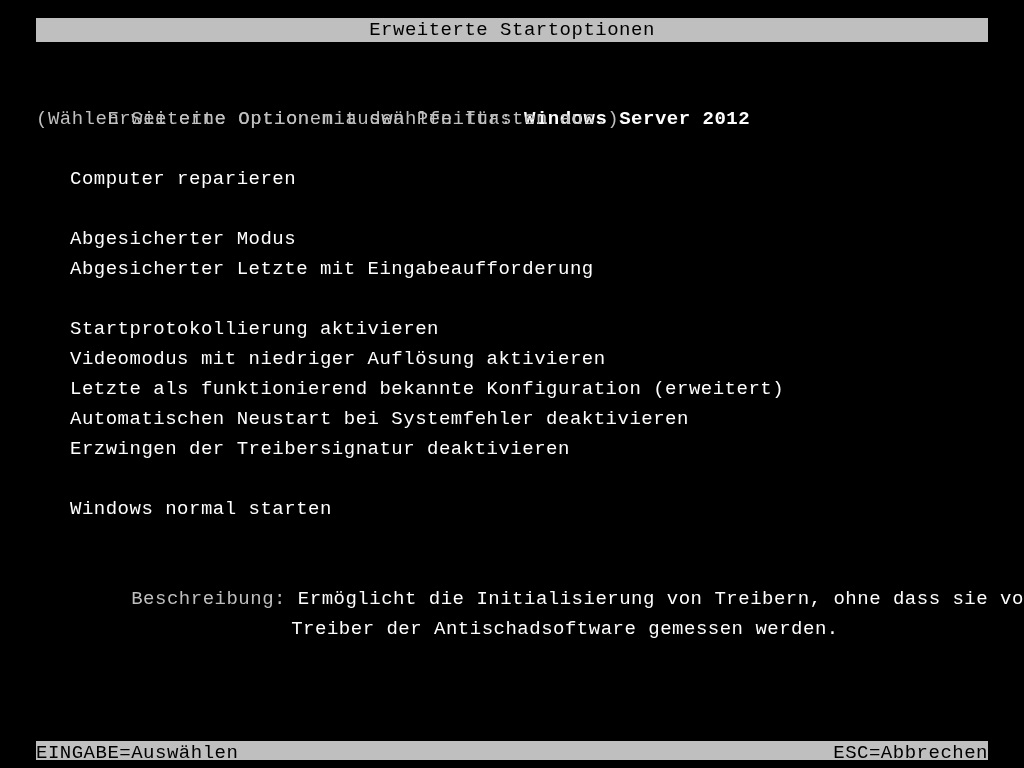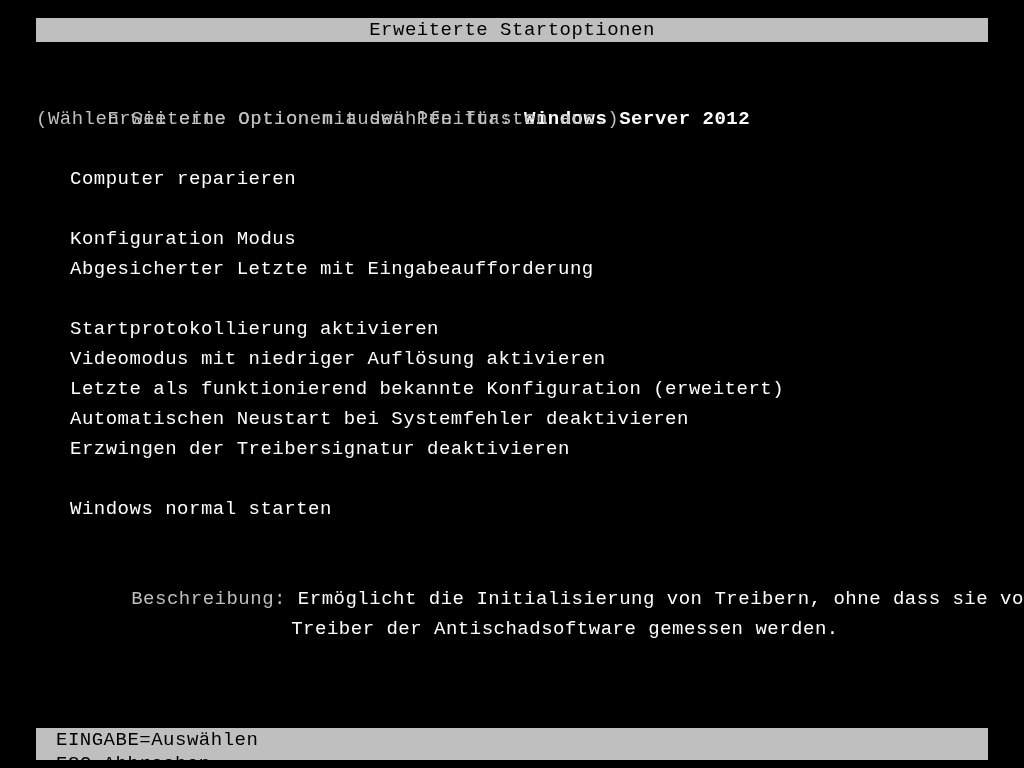--- a/index.html
+++ b/index.html
@@ -85,29 +85,28 @@
   }
   .desc-indent {
     display: inline-block;
     width: 160px;
   }
   .footer-bar {
     position: absolute;
     bottom: 8px;
     left: 36px;
     right: 36px;
-    height: 32px;
+    height: 19px;
     background: #bfbfbf;
     color: #000;
     line-height: 24px;
     display: flex;
     justify-content: space-between;
-    padding: 0 20px;
+    padding: 0 0;
     box-sizing: border-box;
-    flex-direction: column;
   }
 </style>
 </head>
 <body>
 
 <div class="screen">
 
   <div class="title-bar">
     <span>Erweiterte Startoptionen</span>
   </div>
@@ -118,21 +117,21 @@
       <span>Erweiterte Optionen auswählen für: </span><span class="os-name">Windows Server 2012</span>
     </div>
     <div class="line">(Wählen Sie eine Option mit den Pfeiltasten aus.)</div>
 
     <div class="options">
 
       <div class="option-row"><span class="option-item">Computer reparieren</span></div>
 
       <div class="gap"></div>
 
-      <div class="option-row"><span class="option-item">Konfiguration Modus</span></div>
+      <div class="option-row"><span class="option-item">Abgesicherter Modus</span></div>
       <div class="option-row"><span class="option-item">Abgesicherter Letzte mit Eingabeaufforderung</span></div>
 
       <div class="gap"></div>
 
       <div class="option-row"><span class="option-item">Startprotokollierung aktivieren</span></div>
       <div class="option-row"><span class="option-item">Videomodus mit niedriger Auflösung aktivieren</span></div>
       <div class="option-row"><span class="option-item">Letzte als funktionierend bekannte Konfiguration (erweitert)</span></div>
       <div class="option-row"><span class="option-item">Automatischen Neustart bei Systemfehler deaktivieren</span></div>
       <div class="option-row"><span class="option-item">Erzwingen der Treibersignatur deaktivieren</span></div>
 

